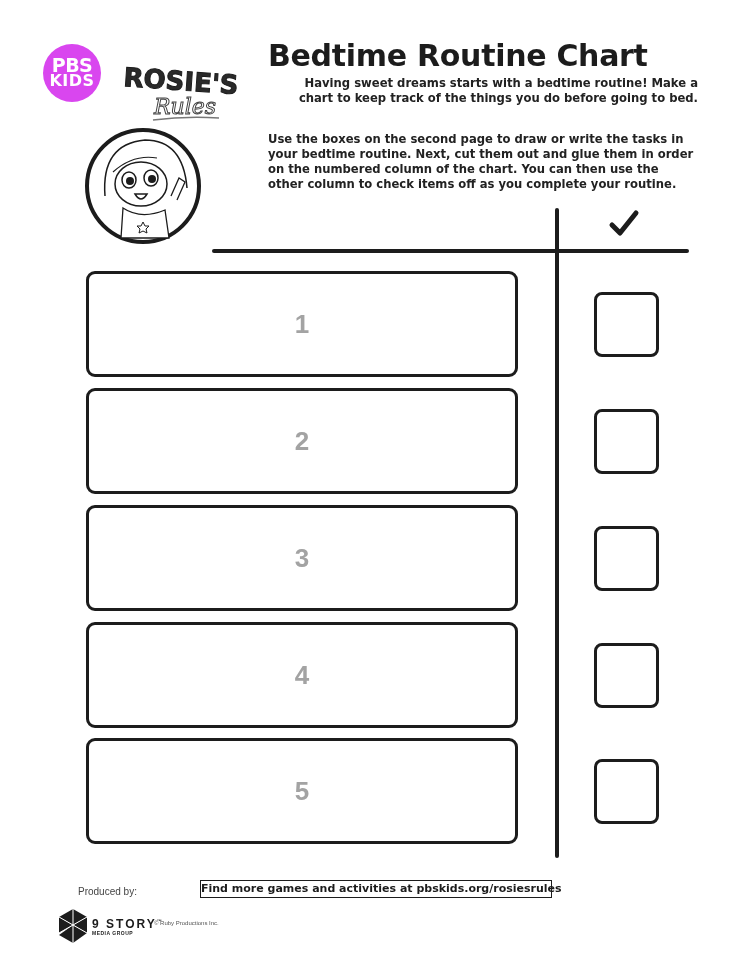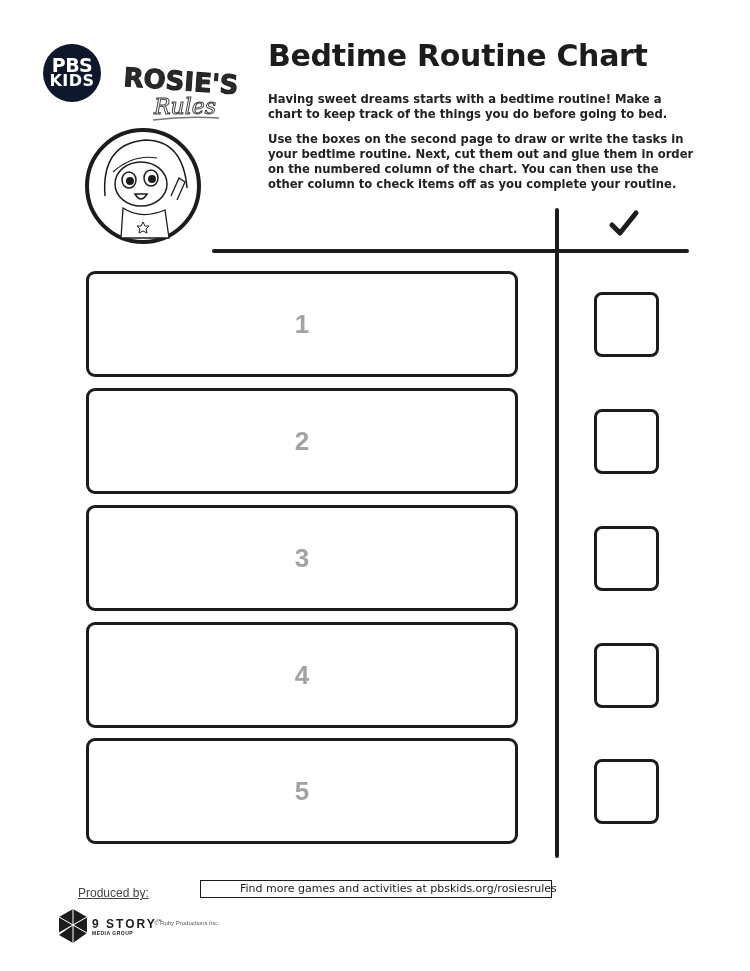--- a/index.html
+++ b/index.html
@@ -1,48 +1,48 @@
 <!DOCTYPE html>
 <html><head>
   <meta charset="utf-8">
   <style>
     html, body { margin: 0; padding: 0; background: #ffffff; }
     body { width: 750px; height: 971px; position: relative; overflow: hidden; font-family: "DejaVu Sans", sans-serif; color: #1c1c1c; }
     .abs { position: absolute; }
 
     
-    .pbs-logo { left: 43px; top: 44px; width: 58px; height: 58px; border-radius: 50%; background: #0f172a; color: #fff; text-align: center; }
+    .pbs-logo { left: 43px; top: 44px; width: 58px; height: 58px; border-radius: 50%; background: #d946ef; color: #fff; text-align: center; }
     .pbs-logo .pbs { display: block; font-weight: bold; font-size: 19px; line-height: 19px; margin-top: 12px; letter-spacing: -0.5px; }
     .pbs-logo .kids { display: block; font-weight: bold; font-size: 16px; line-height: 12px; letter-spacing: 0.5px; }
 
     
     .rosies-logo { left: 115px; top: 62px; width: 132px; height: 62px; }
 
     
     .character { left: 83px; top: 126px; width: 120px; height: 120px; }
 
     
     .title { left: 268px; top: 38px; font-size: 30px; font-weight: bold; letter-spacing: -0.3px; margin: 0; white-space: nowrap; }
     .para { left: 268px; width: 430px; font-size: 11.6px; font-weight: bold; line-height: 15px; margin: 0; color: #222; }
-    .para1 { top: 92px; }
+    .para1 { top: 76px; text-align: right; }
     .para2 { top: 132px; }
 
     
     .hline { left: 212px; top: 249px; width: 477px; height: 4px; background: #1c1c1c; border-radius: 2px; }
     .vline { left: 555px; top: 208px; width: 4px; height: 650px; background: #1c1c1c; border-radius: 2px; }
     .check-head { left: 606px; top: 205px; width: 34px; height: 34px; }
 
     
     .row-box { position: absolute; left: 86px; width: 432px; height: 106px; border: 3px solid #1c1c1c; border-radius: 9px; box-sizing: border-box; display: flex; align-items: center; justify-content: center; background: #fff; }
     .row-num { font-size: 26px; font-weight: bold; color: #a3a3a3; font-family: "Liberation Sans", sans-serif; }
     .check-box { position: absolute; left: 594px; width: 65px; height: 65px; border: 3px solid #1c1c1c; border-radius: 8px; box-sizing: border-box; background: #fff; }
 
     
-    .produced { left: 78px; top: 886px; font-size: 12px; color: #444; font-family: "Liberation Sans", sans-serif; text-decoration: underline; }
-    .footer-link { left: 200px; top: 880px; width: 352px; height: 18px; border: 1.5px solid #1c1c1c; box-sizing: border-box; font-size: 11px; font-weight: normal; text-align: center; line-height: 15px; white-space: nowrap; padding-left: 39px; }
+    .produced { left: 78px; top: 886px; font-size: 10px; color: #444; font-family: "Liberation Sans", sans-serif; }
+    .footer-link { left: 200px; top: 880px; width: 352px; height: 18px; border: 1.5px solid #1c1c1c; box-sizing: border-box; font-size: 11px; font-weight: bold; text-align: center; line-height: 15px; white-space: nowrap; }
     .nine-logo { left: 57px; top: 909px; width: 32px; height: 34px; }
     .nine-text { left: 92px; top: 915px; font-family: "Liberation Sans", sans-serif; }
     .nine-text .big { display: block; font-weight: bold; font-size: 12px; letter-spacing: 2px; line-height: 12px; }
     .nine-text .small { display: block; font-weight: bold; font-size: 5px; letter-spacing: 0.5px; line-height: 7px; }
     .copyright { left: 154px; top: 920px; font-size: 6px; color: #555; font-family: "Liberation Sans", sans-serif; white-space: nowrap; }
   </style>
 </head>
 <body>
 
 <div class="abs pbs-logo">

